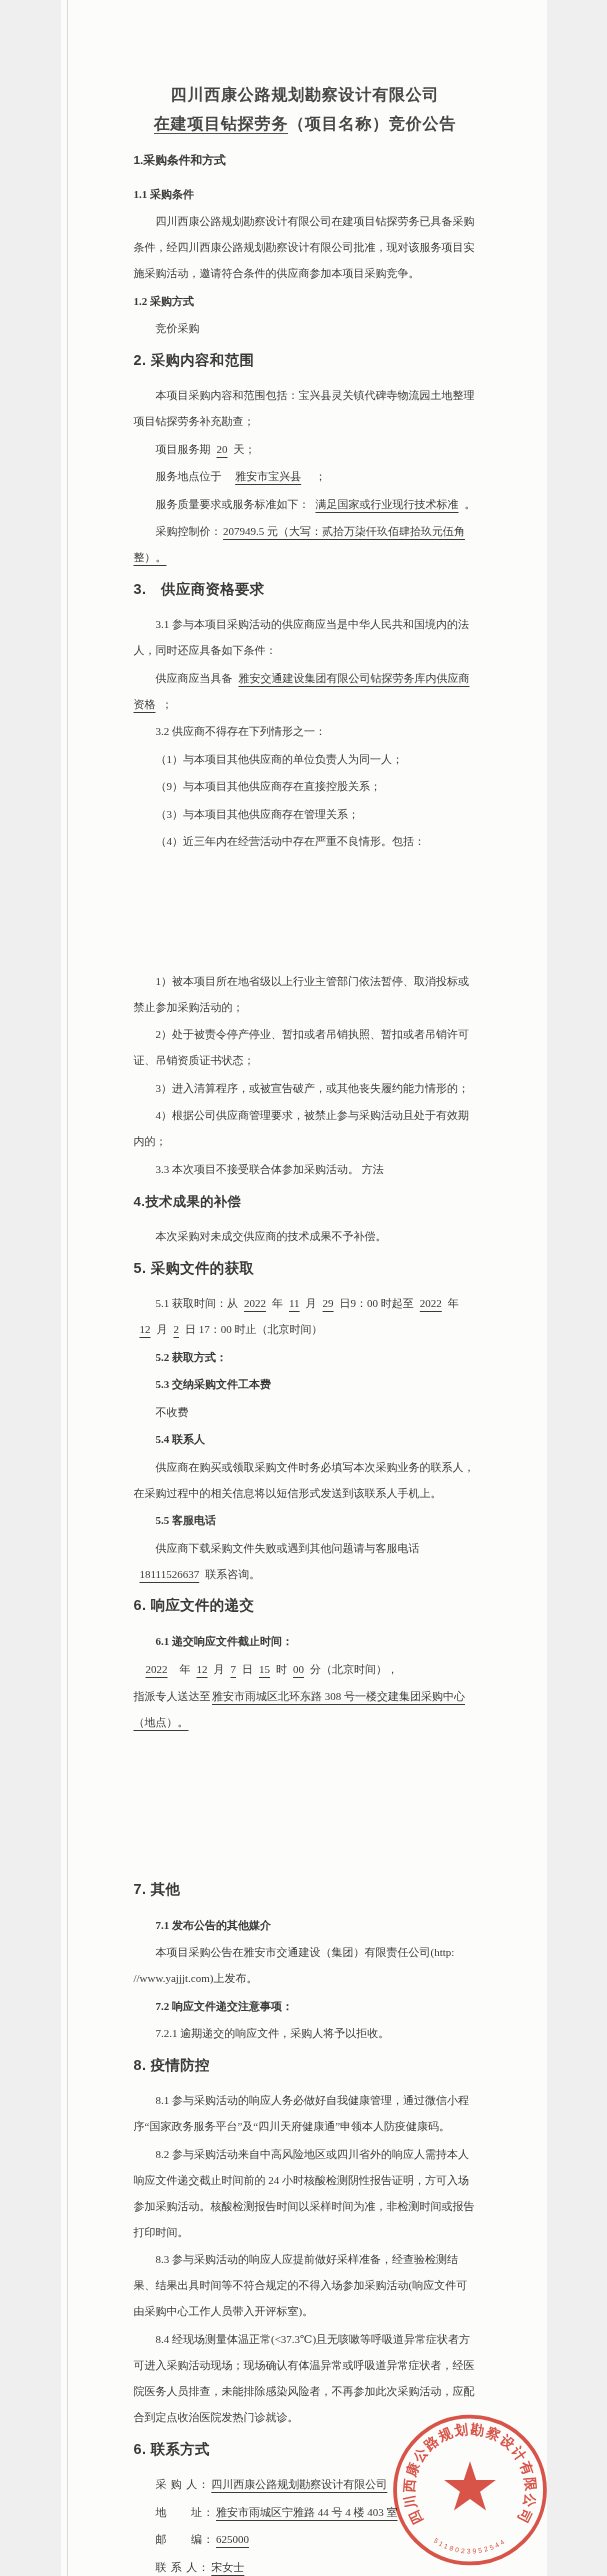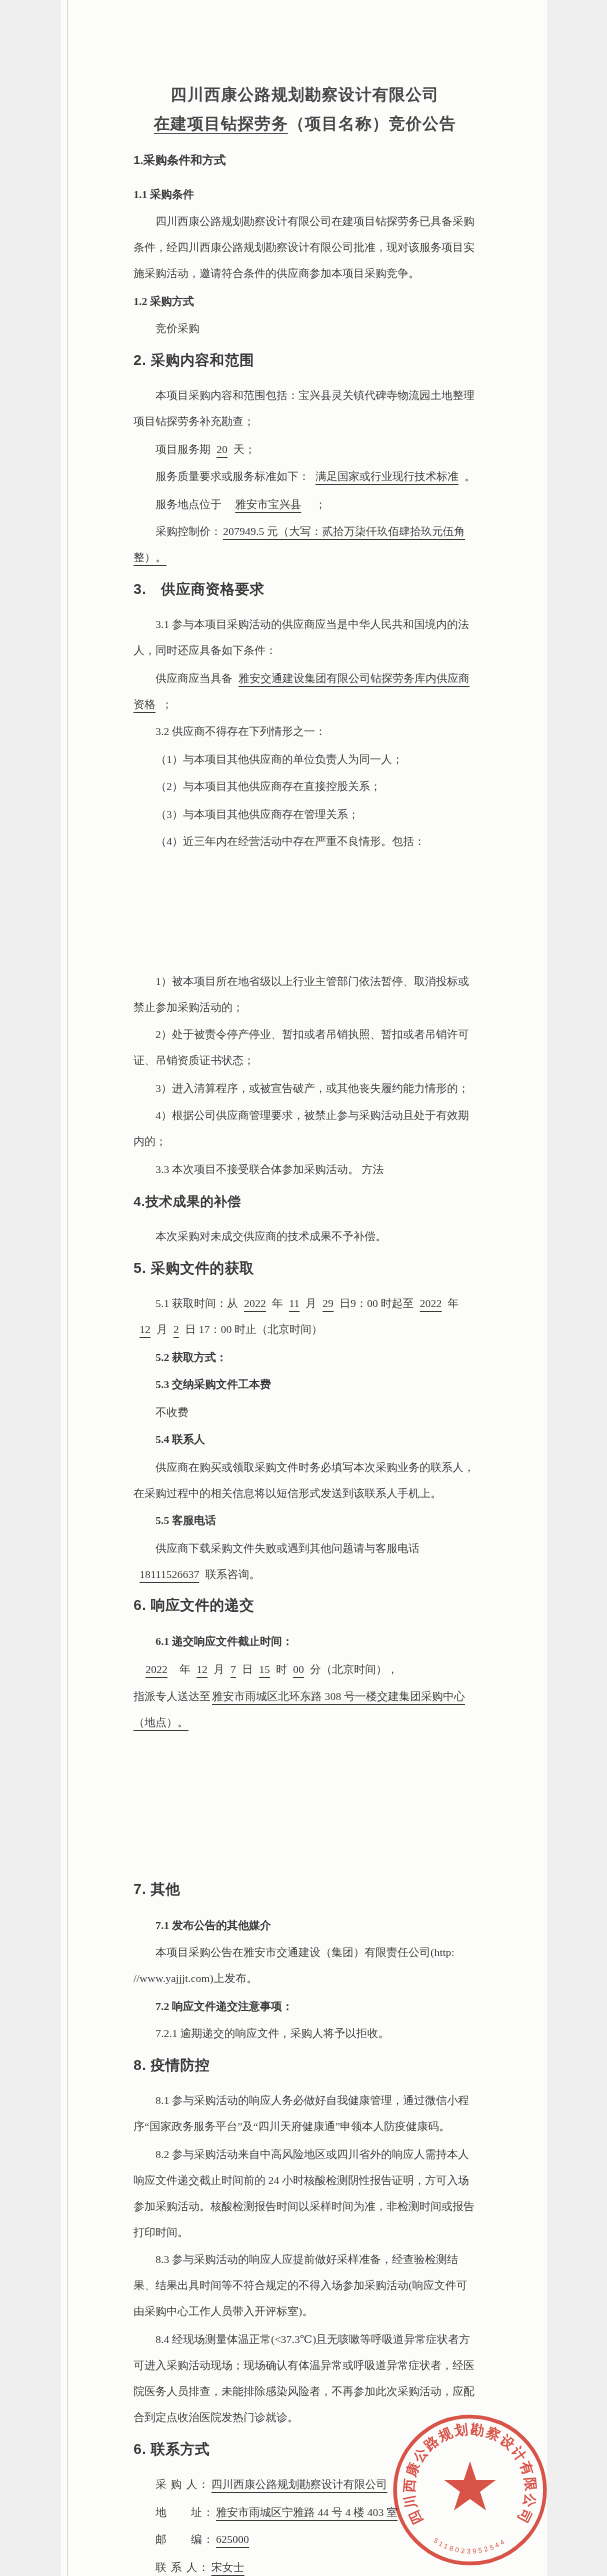--- a/index.html
+++ b/index.html
@@ -59,32 +59,32 @@
       <p class="bold" style="margin-top:6px">1.1 采购条件</p>
       <p class="ind">四川西康公路规划勘察设计有限公司在建项目钻探劳务已具备采购条件，经四川西康公路规划勘察设计有限公司批准，现对该服务项目实施采购活动，邀请符合条件的供应商参加本项目采购竞争。</p>
       <p class="bold">1.2 采购方式</p>
       <p class="ind">竞价采购</p>
     </section>
 
     <section>
       <div class="sec">2. 采购内容和范围</div>
       <p class="ind">本项目采购内容和范围包括：宝兴县灵关镇代碑寺物流园土地整理项目钻探劳务补充勘查；</p>
       <p class="ind"><span>项目服务期</span><span class="blank">20</span><span>天；</span></p>
+      <p class="ind"><span>服务地点位于</span><span class="blank" style="padding:0 13.7px">雅安市宝兴县</span><span>；</span></p>
       <p class="ind"><span>服务质量要求或服务标准如下：</span><span class="blank">满足国家或行业现行技术标准</span><span>。</span></p>
-      <p class="ind"><span>服务地点位于</span><span class="blank" style="padding:0 13.7px">雅安市宝兴县</span><span>；</span></p>
       <p class="ind"><span>采购控制价：</span><span class="blank-tight">207949.5 元（大写：贰拾万柒仟玖佰肆拾玖元伍角整）。</span></p>
     </section>
 
     <section>
       <div class="sec">3.　供应商资格要求</div>
       <p class="ind">3.1 参与本项目采购活动的供应商应当是中华人民共和国境内的法人，同时还应具备如下条件：</p>
       <p class="ind"><span>供应商应当具备</span><span class="blank">雅安交通建设集团有限公司钻探劳务库内供应商资格</span><span>；</span></p>
       <p class="ind">3.2 供应商不得存在下列情形之一：</p>
       <p class="ind">（1）与本项目其他供应商的单位负责人为同一人；</p>
-      <p class="ind">（2）与本项目其他供应商存在直接控股关系；</p>
+      <p class="ind">（9）与本项目其他供应商存在直接控股关系；</p>
       <p class="ind">（3）与本项目其他供应商存在管理关系；</p>
       <p class="ind">（4）近三年内在经营活动中存在严重不良情形。包括：</p>
       <div class="gap1"></div>
       <p class="ind">1）被本项目所在地省级以上行业主管部门依法暂停、取消投标或禁止参加采购活动的；</p>
       <p class="ind">2）处于被责令停产停业、暂扣或者吊销执照、暂扣或者吊销许可证、吊销资质证书状态；</p>
       <p class="ind">3）进入清算程序，或被宣告破产，或其他丧失履约能力情形的；</p>
       <p class="ind">4）根据公司供应商管理要求，被禁止参与采购活动且处于有效期内的；</p>
       <p class="ind">3.3 本次项目不接受联合体参加采购活动。 方法</p>
     </section>
 

